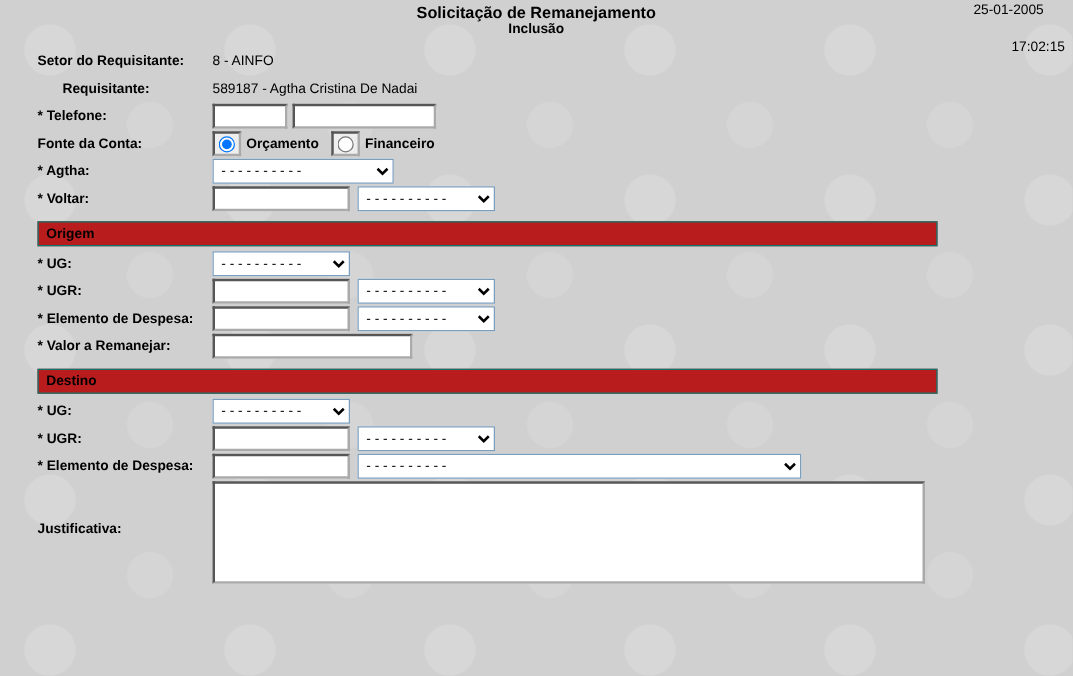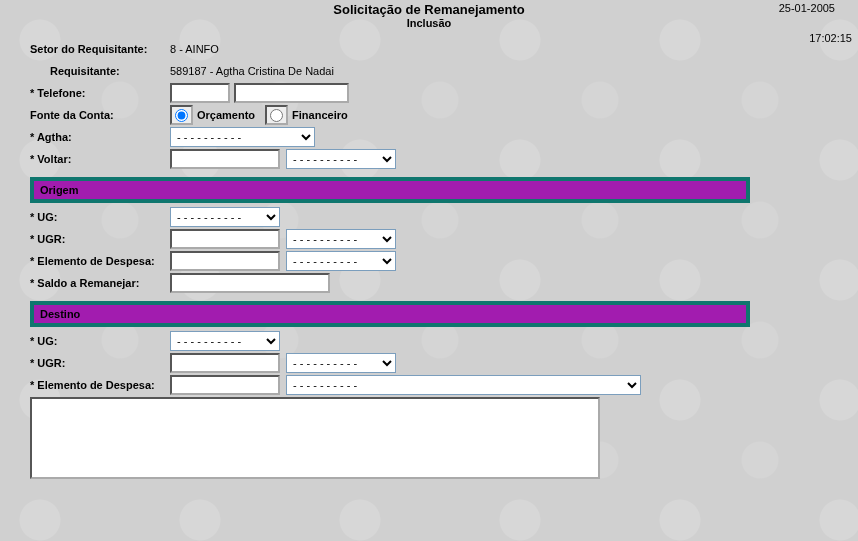--- a/index.html
+++ b/index.html
@@ -69,27 +69,27 @@
       background: #fff;
     }
     select {
       border: 1px solid #7b9ebd;
       background: #fff;
       font-size: 11px;
       height: 20px;
       padding: 0 2px;
     }
     .section-header {
-      background: #a21caf;
+      background: #b91c1c;
       font-weight: bold;
       font-size: 11px;
       padding: 3px 6px;
       margin: 8px 0 4px 0;
       width: 720px;
-      border: 4px solid #0f766e;
+      border: 1px solid #0f766e;
     }
     .radio-group {
       display: flex;
       align-items: center;
       gap: 4px;
     }
     .radio-box {
       display: inline-flex;
       align-items: center;
       border: 2px inset #aaa;
@@ -198,21 +198,21 @@
   <div class="row">
     <div class="label">* Elemento de Despesa:</div>
     <input type="text" style="width: 110px;">
     <select style="width:110px;margin-left:6px">
       <option class="sel-placeholder">- - - - - - - - - -</option>
     </select>
   </div>
 
 
   <div class="row">
-    <div class="label">* Saldo a Remanejar:</div>
+    <div class="label">* Valor a Remanejar:</div>
     <input type="text" style="width: 160px;">
   </div>
 
   <div class="section-header">Destino</div>
 
   <div class="row">
     <div class="label">* UG:</div>
     <select style="width:110px">
       <option class="sel-placeholder">- - - - - - - - - -</option>
     </select>
@@ -228,17 +228,18 @@
 
   <div class="row">
     <div class="label">* Elemento de Despesa:</div>
     <input type="text" style="width: 110px;">
     <select style="width:355px;margin-left:6px">
       <option class="sel-placeholder">- - - - - - - - - -</option>
     </select>
   </div>
 
   <div class="row" style="align-items:flex-start;margin-top:2px">
+    <div class="label" style="padding-top:32px">Justificativa:</div>
     <textarea style="width: 570px; height: 82px;"></textarea>
   </div>
 
 
 </div>
 
 </body></html>

